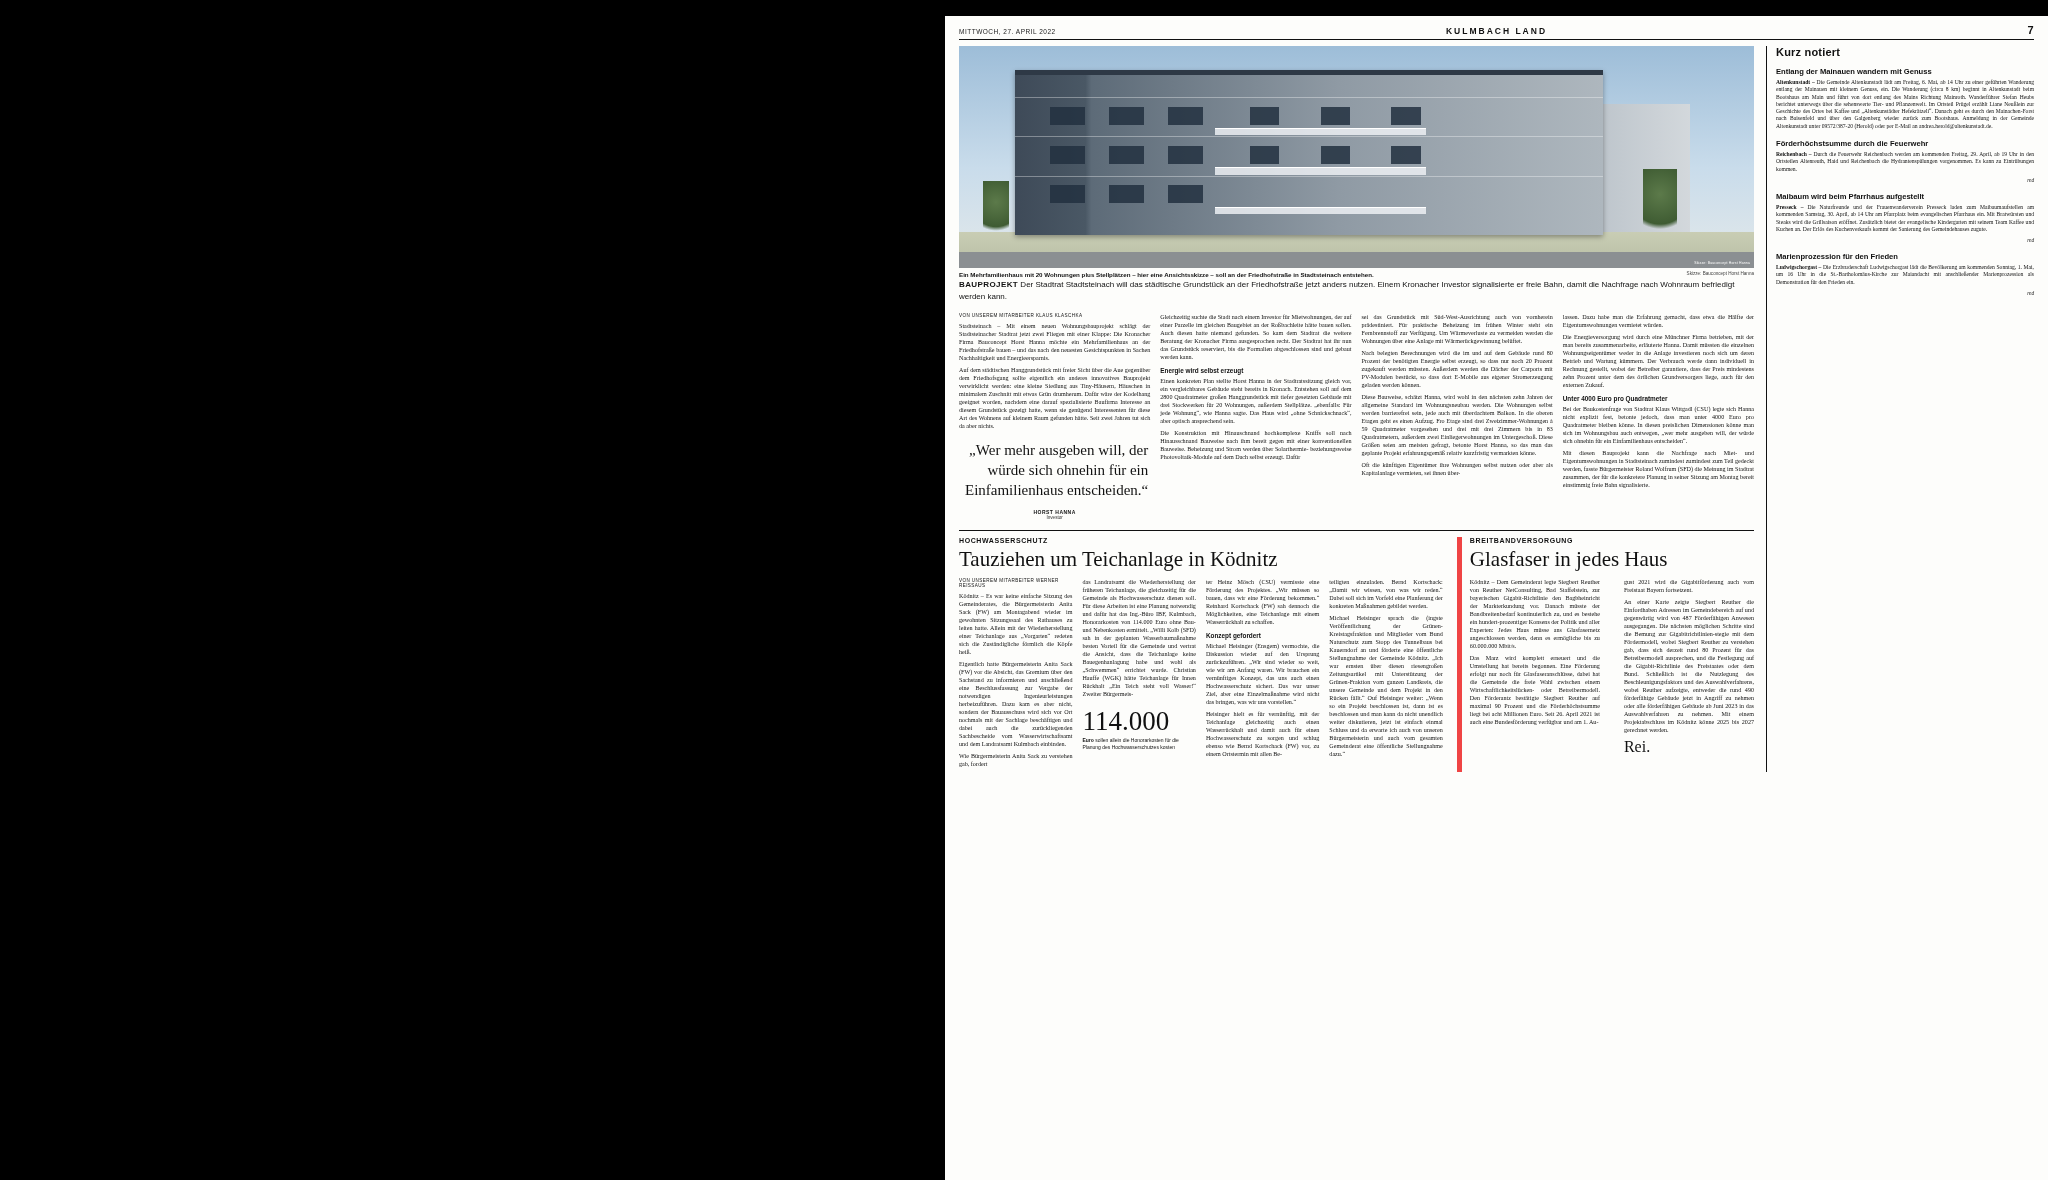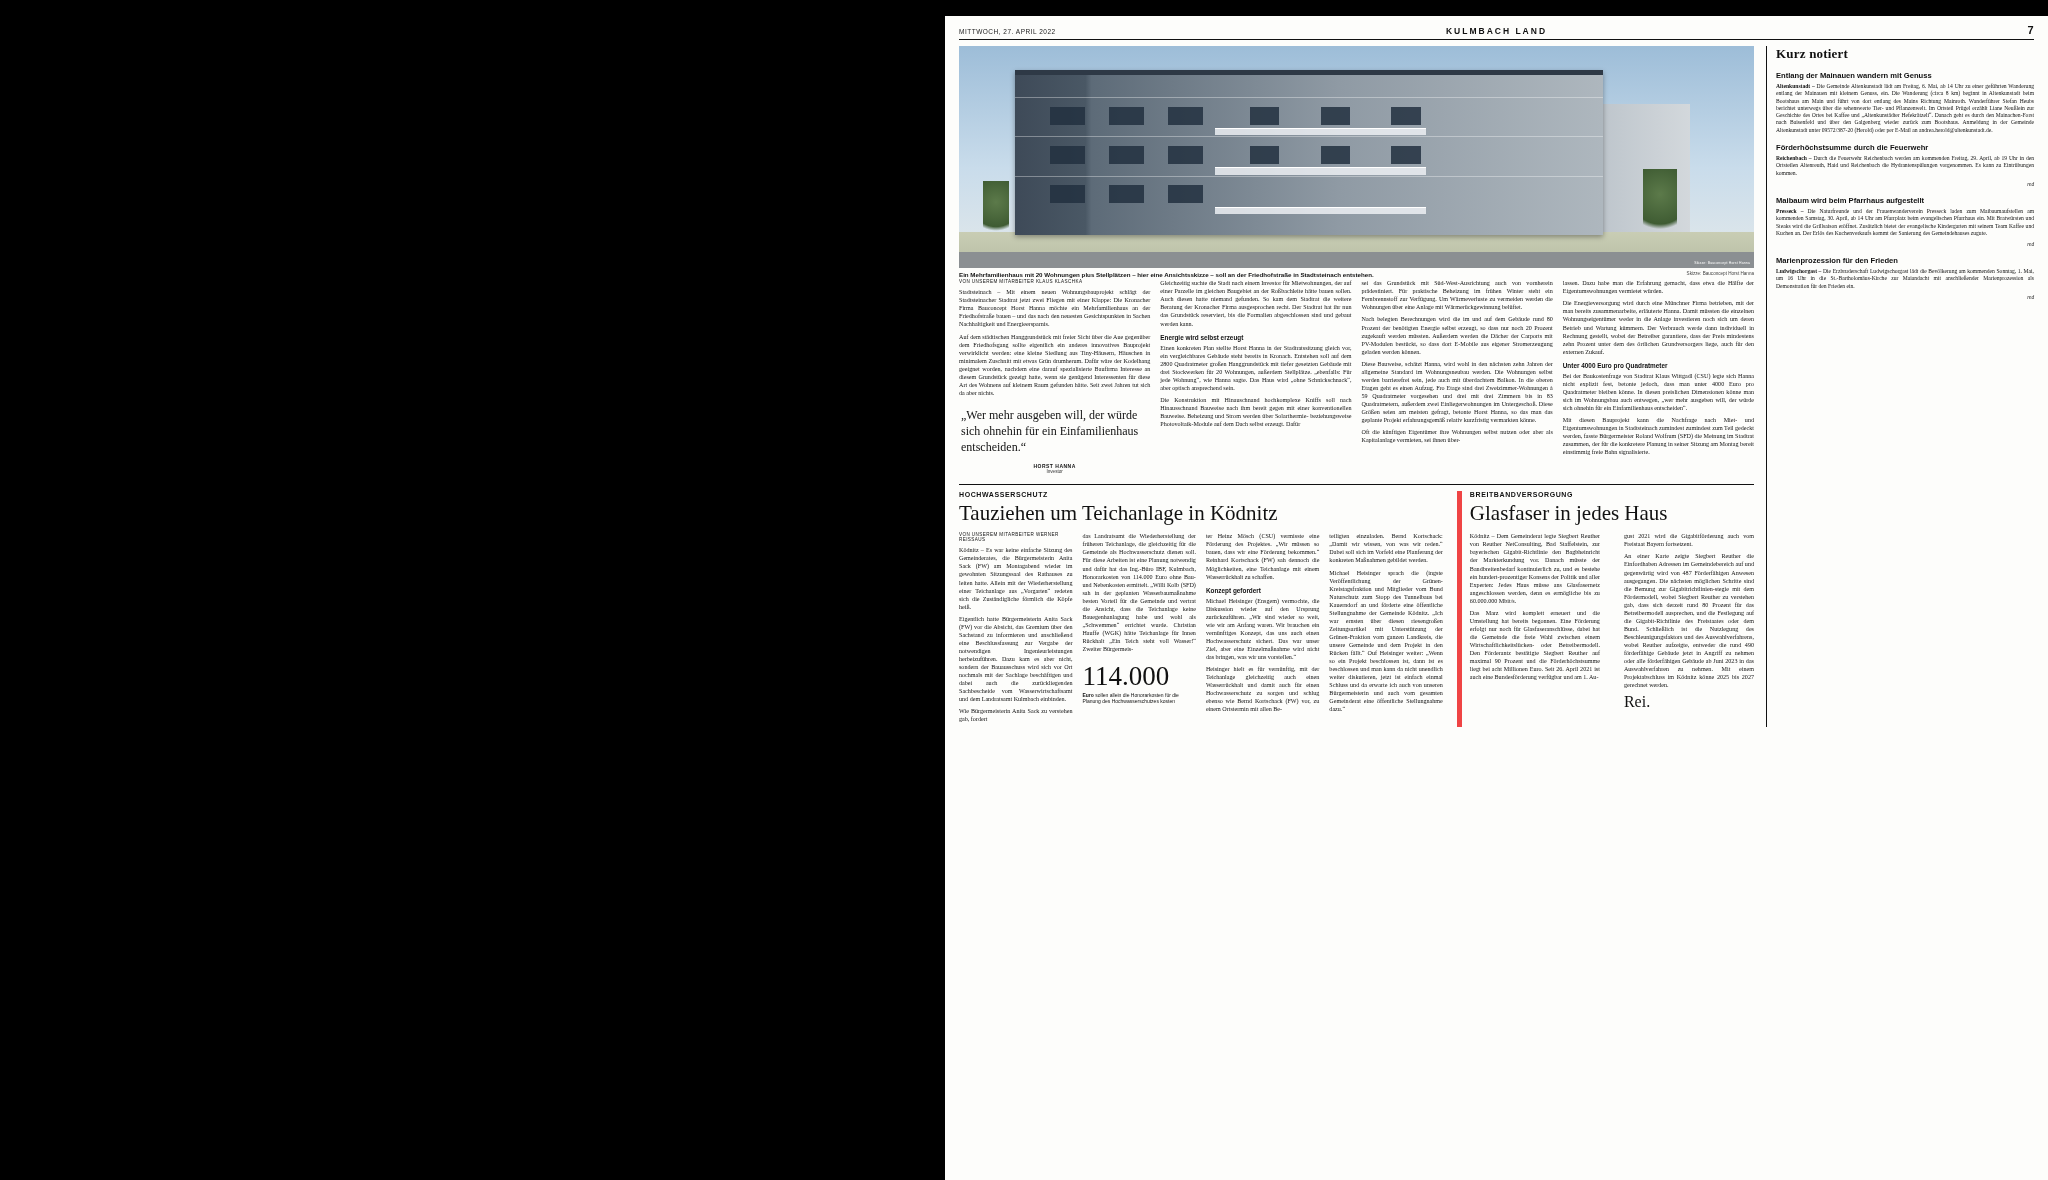--- a/index.html
+++ b/index.html
@@ -96,21 +96,21 @@
   .cols3{display:flex;gap:10px;}
   p.t{
     font-size:6.1px;line-height:1.32;text-align:justify;margin:0 0 4px 0;
     hyphens:auto;
   }
   h3.sub{
     font-family:"Liberation Sans", sans-serif;
     font-size:6.4px;font-weight:bold;margin:6px 0 3px 0;
   }
   .pullquote{
-    font-size:12px;line-height:1.35;text-align:left;margin:10px 2px 6px 2px;
+    font-size:15px;line-height:1.35;text-align:right;margin:10px 2px 6px 2px;
   }
   .pq-name{
     font-family:"Liberation Sans", sans-serif;font-size:5px;font-weight:bold;
     text-align:center;letter-spacing:.5px;margin-top:8px;
   }
   .pq-role{
     font-family:"Liberation Sans", sans-serif;font-size:4.6px;text-align:center;color:#333;
   }
 
   
@@ -127,22 +127,22 @@
   .bignum{
     font-size:27px;line-height:1;margin:10px 0 2px 0;
   }
   .bignum-cap{
     font-family:"Liberation Sans", sans-serif;font-size:5px;line-height:1.3;
   }
   .bignum-cap b{font-weight:bold;}
 
   
   .rail h4.railtitle{
-    font-family:Liberation Serif, serif;
-    font-size:13px;font-weight:bold;margin:0 0 1px 0;letter-spacing:.2px;
+    font-family:Liberation Sans, sans-serif;
+    font-size:11px;font-weight:bold;margin:0 0 1px 0;letter-spacing:.2px;
   }
   .rail h5{
     font-family:"Liberation Sans", sans-serif;
     font-size:7.6px;font-weight:bold;line-height:1.2;margin:9px 0 3px 0;
   }
   .rail p{
     font-size:5.6px;line-height:1.3;text-align:justify;margin:0 0 4px 0;hyphens:auto;
   }
   .rail p .place{font-weight:bold;}
   .rail .sig{text-align:right;font-style:italic;font-size:5.2px;}
@@ -197,20 +197,24 @@
             <div class="tree" style="left:86%;width:34px;height:72px"></div>
             <div class="credit">Skizze: Bauconcept Horst Hanna</div>
           </div>
           <div class="caption-row">
             <div class="caption">Ein Mehrfamilienhaus mit 20 Wohnungen plus Stellplätzen – hier eine Ansichtsskizze – soll an der Friedhofstraße in Stadtsteinach entstehen.</div>
             <div class="photo-credit">Skizze: Bauconcept Horst Hanna</div>
           </div>
         </div>
 
 
+        <p class="standfirst">
+          <span class="kicker">BAUPROJEKT</span>
+          <span>Der Stadtrat Stadtsteinach will das städtische Grundstück an der Friedhofstraße jetzt anders nutzen. Einem Kronacher Investor signalisierte er freie Bahn, damit die Nachfrage nach Wohnraum befriedigt werden kann.</span>
+        </p>
 
         <div class="cols4">
 
           <div class="col">
             <div class="byline">VON UNSEREM MITARBEITER KLAUS KLASCHKA</div>
             <p class="t">Stadtsteinach – Mit einem neuen Wohnungsbauprojekt schlägt der Stadtsteinacher Stadtrat jetzt zwei Fliegen mit einer Klappe: Die Kronacher Firma Bauconcept Horst Hanna möchte ein Mehrfamilienhaus an der Friedhofstraße bauen – und das nach den neuesten Gesichtspunkten in Sachen Nachhaltigkeit und Energieersparnis.</p>
             <p class="t">Auf dem städtischen Hanggrundstück mit freier Sicht über die Aue gegenüber dem Friedhofsgang sollte eigentlich ein anderes innovatives Bauprojekt verwirklicht werden: eine kleine Siedlung aus Tiny-Häusern, Häuschen in minimalem Zuschnitt mit etwas Grün drumherum. Dafür wäre der Kodelhang geeignet worden, nachdem eine darauf spezialisierte Baufirma Interesse an diesem Grundstück gezeigt hatte, wenn sie genügend Interessenten für diese Art des Wohnens auf kleinem Raum gefunden hätte. Seit zwei Jahren tut sich da aber nichts.</p>
             <div class="pullquote">„Wer mehr ausgeben will, der würde sich ohnehin für ein Einfamilienhaus entscheiden.“</div>
             <div class="pq-name">HORST HANNA</div>
             <div class="pq-role">Investor</div>

